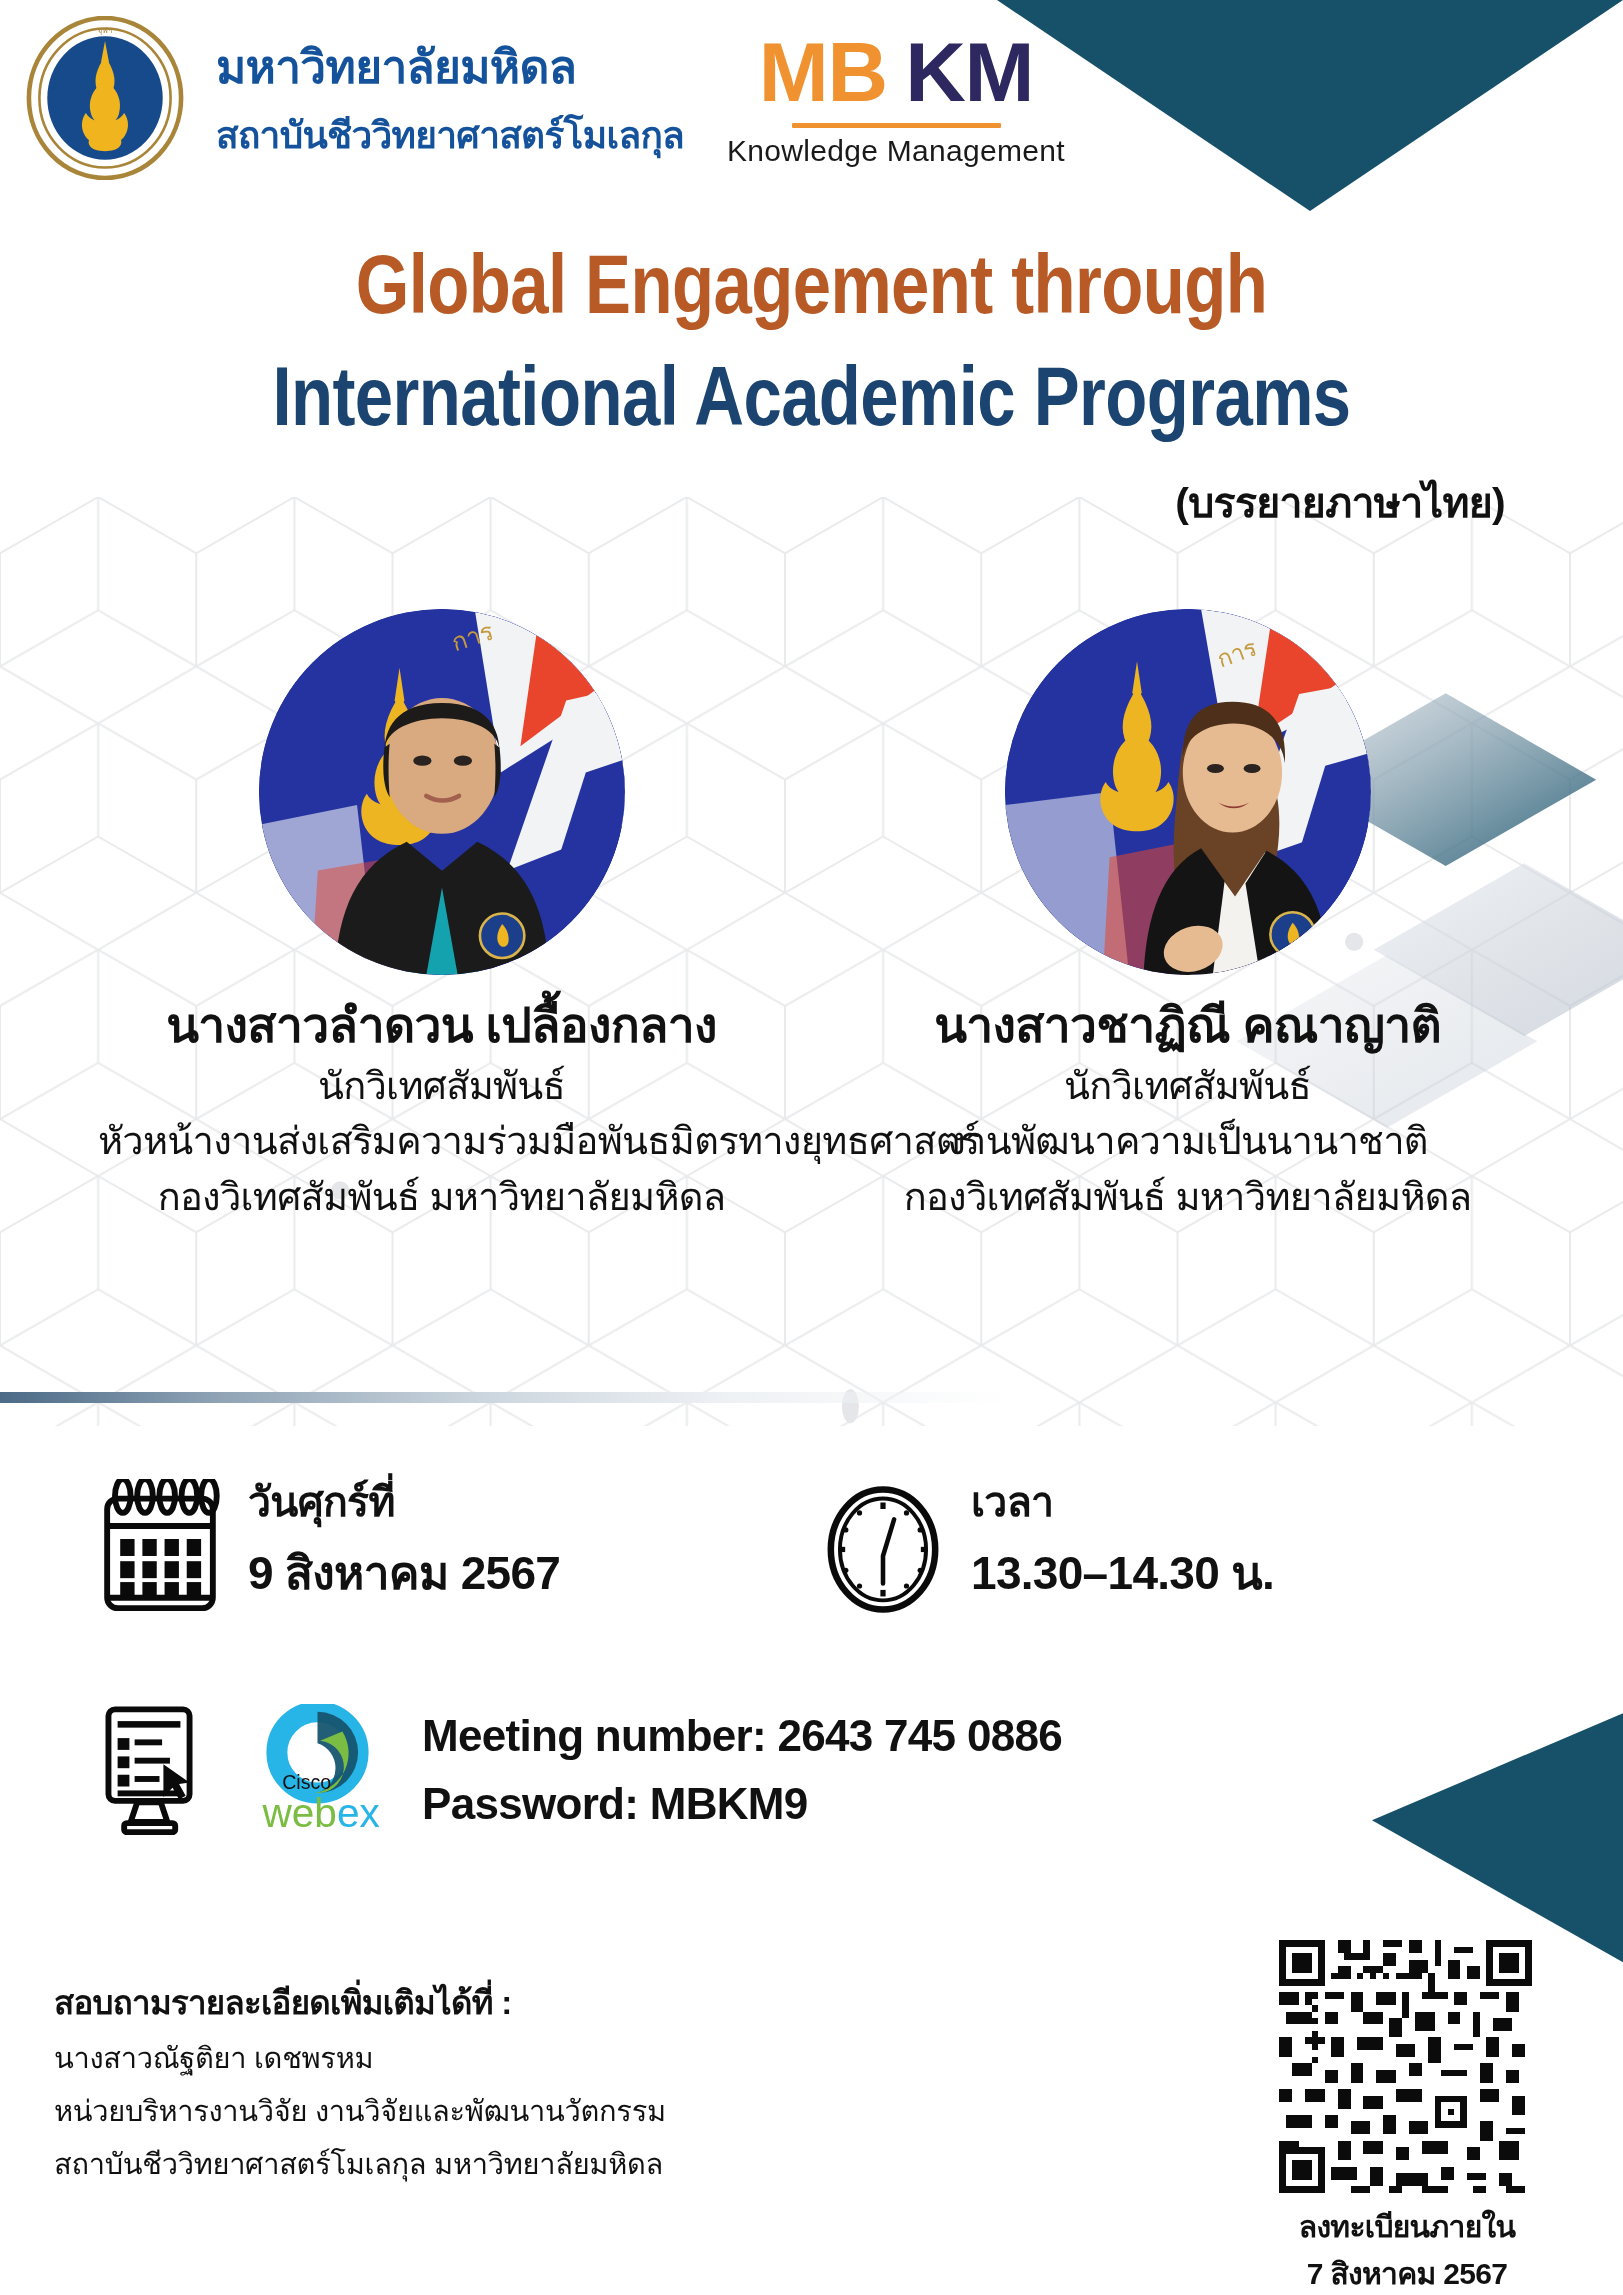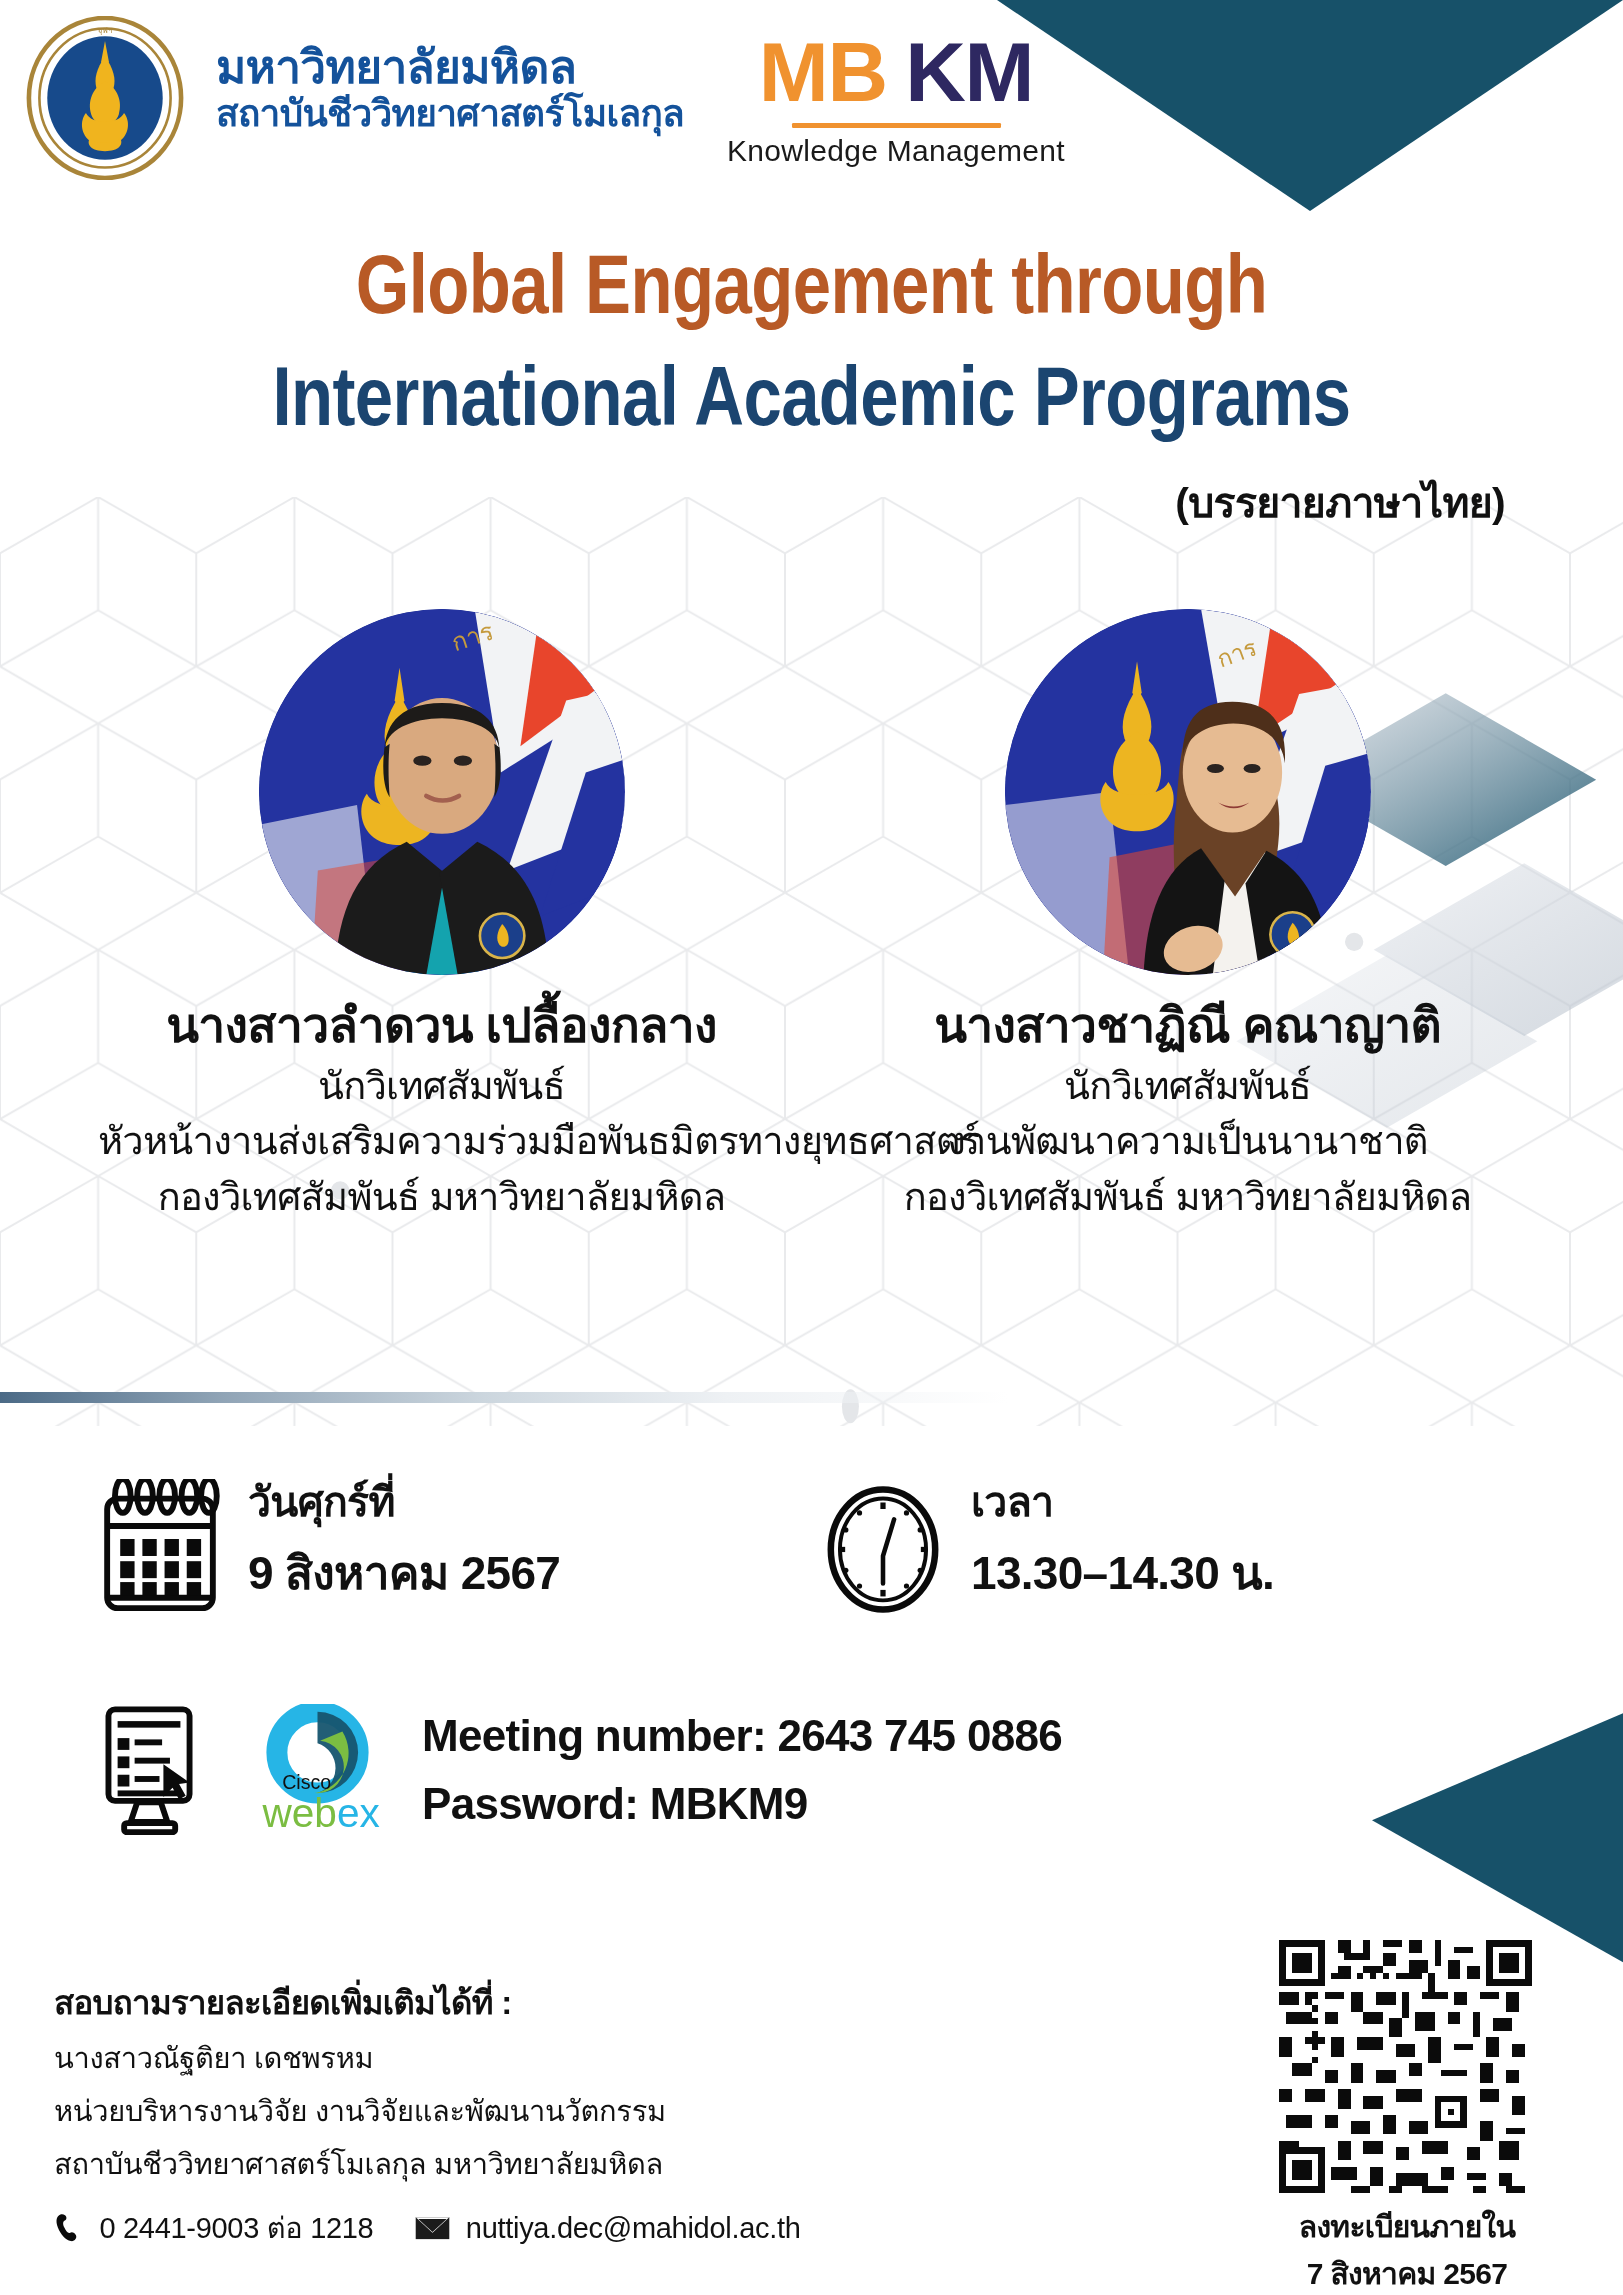--- a/index.html
+++ b/index.html
@@ -35,21 +35,21 @@
   .mu-logo{position:absolute;left:23px;top:11.8px;width:164px;height:164px;}
   .mu-name{position:absolute;left:216px;top:39px;}
   .mu-name .l1{
     font-family:"Liberation Sans","DejaVu Sans",sans-serif;
     font-size:46px;font-weight:700;color:#14529b;letter-spacing:-0.7px;line-height:1.08;
     white-space:nowrap;
   }
   .mu-name .l2{
     font-family:"Liberation Sans","DejaVu Sans",sans-serif;
     font-size:37px;font-weight:700;color:#14529b;letter-spacing:-0.7px;line-height:1.15;
-    white-space:nowrap;margin-top:0;
+    white-space:nowrap;margin-top:22px;
   }
   .mbkm{position:absolute;left:703px;top:26px;width:386px;text-align:center;}
   .mbkm .lock{font-size:84px;font-weight:900;letter-spacing:-1.3px;line-height:1;white-space:nowrap;}
   .mbkm .mb{color:#F0922F;}
   .mbkm .km{color:#2E2861;margin-left:18.3px;}
   .mbkm .rule{height:4.6px;background:#F0922F;margin:9.2px auto 6.5px;width:209px;border-radius:1.3px;}
   .mbkm .sub{font-size:30px;color:#1a1a1a;font-weight:400;letter-spacing:0.3px;white-space:nowrap;}
 
   
   .title-wrap{position:absolute;top:242px;left:0;width:1623px;}
@@ -408,40 +408,20 @@
         <div class="l">Password: MBKM9</div>
       </div>
     </div>
   </div>
 
   <div class="contact">
     <div class="c-head">สอบถามรายละเอียดเพิ่มเติมได้ที่ :</div>
     <div class="c-line">นางสาวณัฐติยา เดชพรหม</div>
     <div class="c-line">หน่วยบริหารงานวิจัย งานวิจัยและพัฒนานวัตกรรม</div>
     <div class="c-line">สถาบันชีววิทยาศาสตร์โมเลกุล มหาวิทยาลัยมหิดล</div>
-    <div class="c-final">
-      <div class="seg">
-        <span>
-          <svg width="31" height="31" viewBox="0 0 48 48" xmlns="http://www.w3.org/2000/svg">
-            <path d="M10 4 C4 6 2 14 6 24 C10 34 18 44 26 45 C32 46 36 40 34 36 C32 32 28 30 25 32 C22 34 19 30 16 24 C13 18 14 14 17 13 C20 12 20 7 17 5 C15 3.5 12 3 10 4 Z" fill="#0a0a0a"></path>
-          </svg>
-        </span>
-        <span class="t">0 2441-9003 ต่อ 1218</span>
-      </div>
-      <div class="seg">
-        <span>
-          <svg width="37" height="31" viewBox="0 0 56 48" xmlns="http://www.w3.org/2000/svg">
-            <rect x="2" y="8" width="52" height="34" fill="#1b1b1b"></rect>
-            <path d="M2 8 L28 32 L54 8 Z" fill="#fff"></path>
-            <path d="M6 11 L28 31 L50 11 Z" fill="#1b1b1b"></path>
-          </svg>
-        </span>
-        <span class="t">nuttiya.dec@mahidol.ac.th</span>
-      </div>
-    </div>
   </div>
 
   <div class="qr-block">
     <div>
       <svg class="qr-img" width="265" height="265" viewBox="0 0 41 41" shape-rendering="crispEdges" xmlns="http://www.w3.org/2000/svg">
         <rect width="41" height="41" fill="#fff"></rect>
         <g fill="#0b0b0b">
 
           <rect x="1" y="1" width="7" height="1"></rect>
             <rect x="1" y="7" width="7" height="1"></rect>

